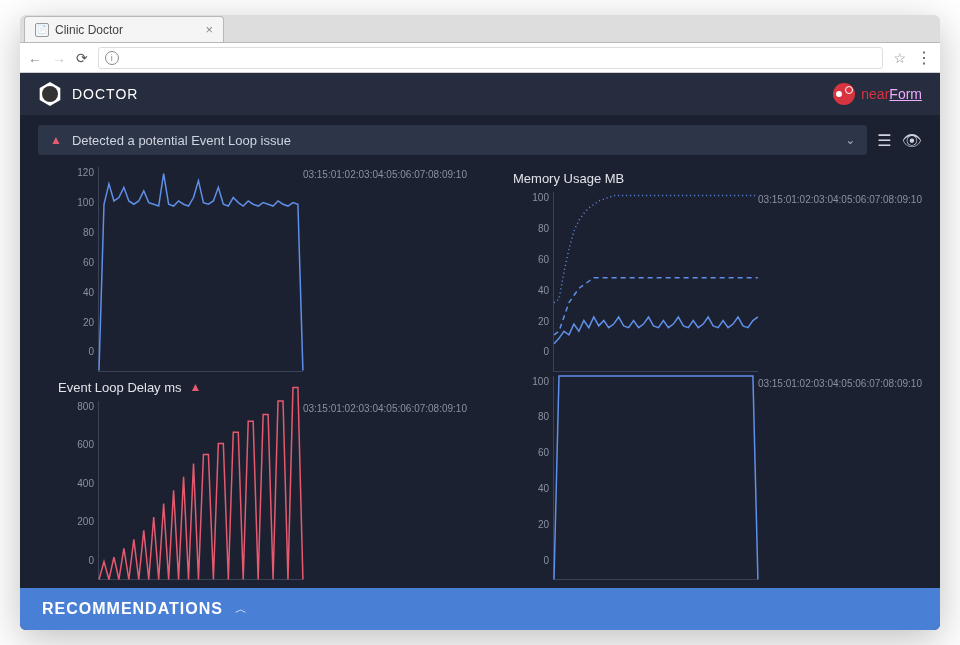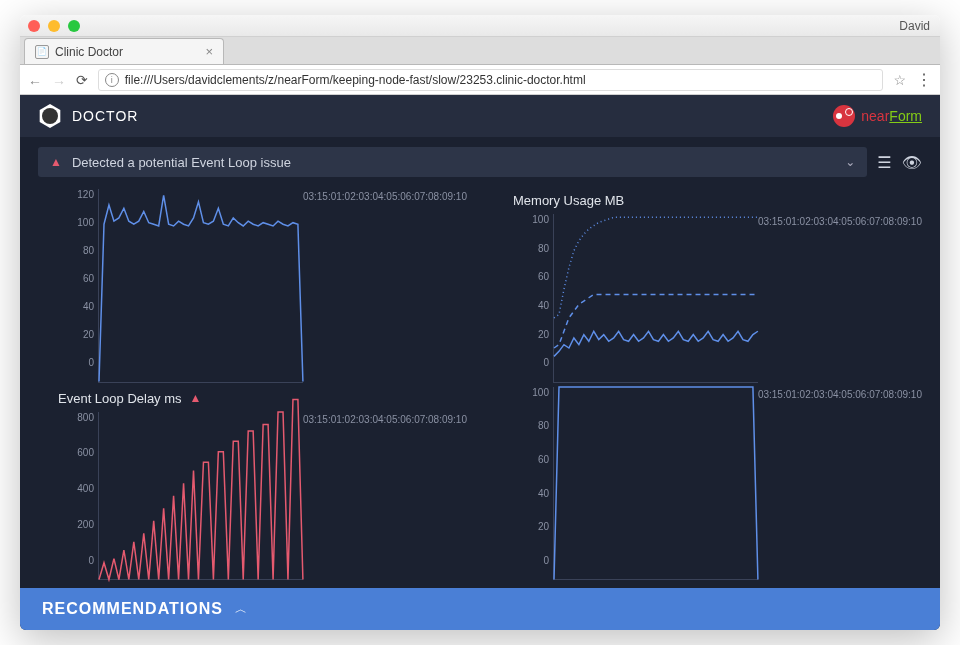--- a/index.html
+++ b/index.html
@@ -30,21 +30,21 @@
 .app { flex:1; background:#1b2130; display:flex; flex-direction:column; color:#e0e4ea; overflow:hidden; }
 .app-header { height:42px; background:#262d3f; display:flex; align-items:center; padding:0 18px; justify-content:space-between; }
 .logo-block { display:flex; align-items:center; gap:10px; }
 .doctor-icon { width:24px; height:24px; background:#fff; clip-path:polygon(50% 0%,93% 25%,93% 75%,50% 100%,7% 75%,7% 25%); display:flex; align-items:center; justify-content:center; }
 .doctor-icon::after{content:"";width:16px;height:16px;background:#333;border-radius:50%;}
 .logo-text { font-size:14px; letter-spacing:1px; color:#fff; }
 .nearform { display:flex; align-items:center; gap:6px; }
 .nf-icon { width:22px; height:22px; background:#d8343f; border-radius:50%; position:relative; }
 .nf-icon::before{content:"";position:absolute;width:6px;height:6px;background:#fff;border-radius:50%;left:3px;top:8px;}
 .nf-icon::after{content:"";position:absolute;width:6px;height:6px;background:#d8343f;border:1px solid #fff;border-radius:50%;right:2px;top:3px;}
-.nf-text{font-size:14px;} .nf-text .n{color:#d8343f;} .nf-text .f{color:#84cc16;text-decoration:underline;}
+.nf-text{font-size:14px;} .nf-text .n{color:#d8343f;} .nf-text .f{color:#f0abfc;text-decoration:underline;}
 
 .alert-row { display:flex; align-items:center; gap:10px; padding:10px 18px 4px; }
 .alert { flex:1; background:#2d3548; border-radius:3px; height:30px; display:flex; align-items:center; padding:0 12px; font-size:13px; color:#cfd4df; justify-content:space-between; }
 .alert-left{display:flex;align-items:center;gap:10px;}
 .warn-icon { color:#e55a6f; font-size:12px; }
 .chev{color:#aab;font-size:12px;}
 .toolbar-icon{color:#cfd4df;font-size:16px;}
 
 .charts { flex:1; display:grid; grid-template-columns:1fr 1fr; grid-template-rows:1fr 1fr; gap:4px 18px; padding:8px 18px 8px 10px; }
 .chart { display:flex; flex-direction:column; }
@@ -58,46 +58,37 @@
 
 .recs { height:42px; background:#4a7fd6; display:flex; align-items:center; padding:0 22px; gap:12px; }
 .recs-label { font-size:16px; letter-spacing:1px; color:#fff; font-weight:600; }
 .recs-chev { color:#fff; font-size:12px; }
 </style>
 </head>
 <body>
 
 <div class="window">
 
-  <div class="titlebar">
-    <div class="traffic">
-      <div class="tlight r"></div>
-      <div class="tlight y"></div>
-      <div class="tlight g"></div>
-    </div>
-    <div class="user">David</div>
-  </div>
 
   <div class="tabbar">
     <div class="tab">
       <span style="display:flex;align-items:center;gap:6px;">
         <span class="page-icon">📄</span>
         <span>Clinic Doctor</span>
       </span>
       <span class="tabclose">×</span>
     </div>
   </div>
 
   <div class="addrbar">
     <span class="nav-arrow">←</span>
     <span class="nav-arrow disabled">→</span>
     <span class="reload">⟳</span>
     <div class="urlbox">
       <span class="urlinfo">i</span>
-      <span>file:///Users/davidclements/z/nearForm/keeping-node-fast/slow/23253.clinic-doctor.html</span>
     </div>
     <span class="star">☆</span>
     <span class="kebab">⋮</span>
   </div>
 
   <div class="app">
 
     <div class="app-header">
       <div class="logo-block">
         <div class="doctor-icon"></div>

